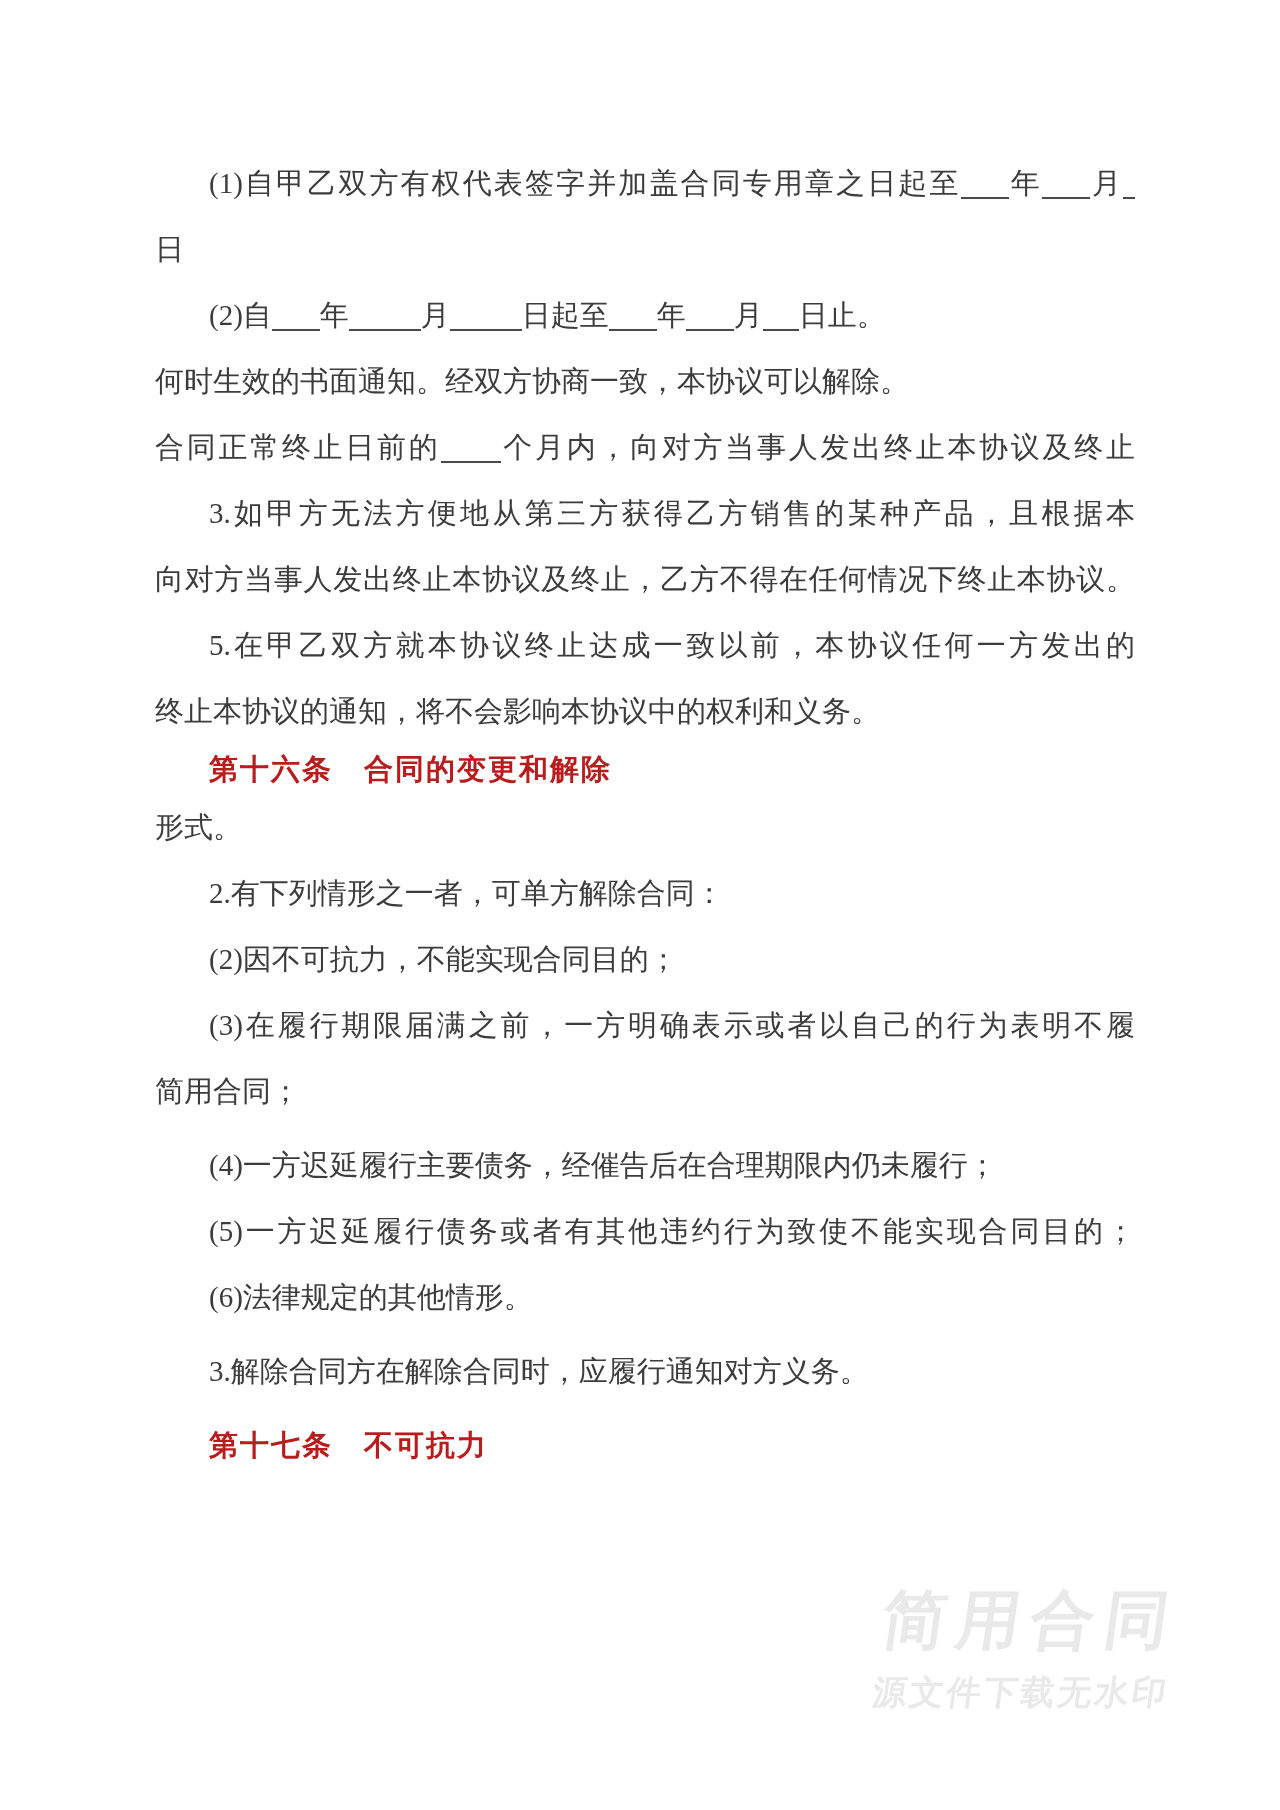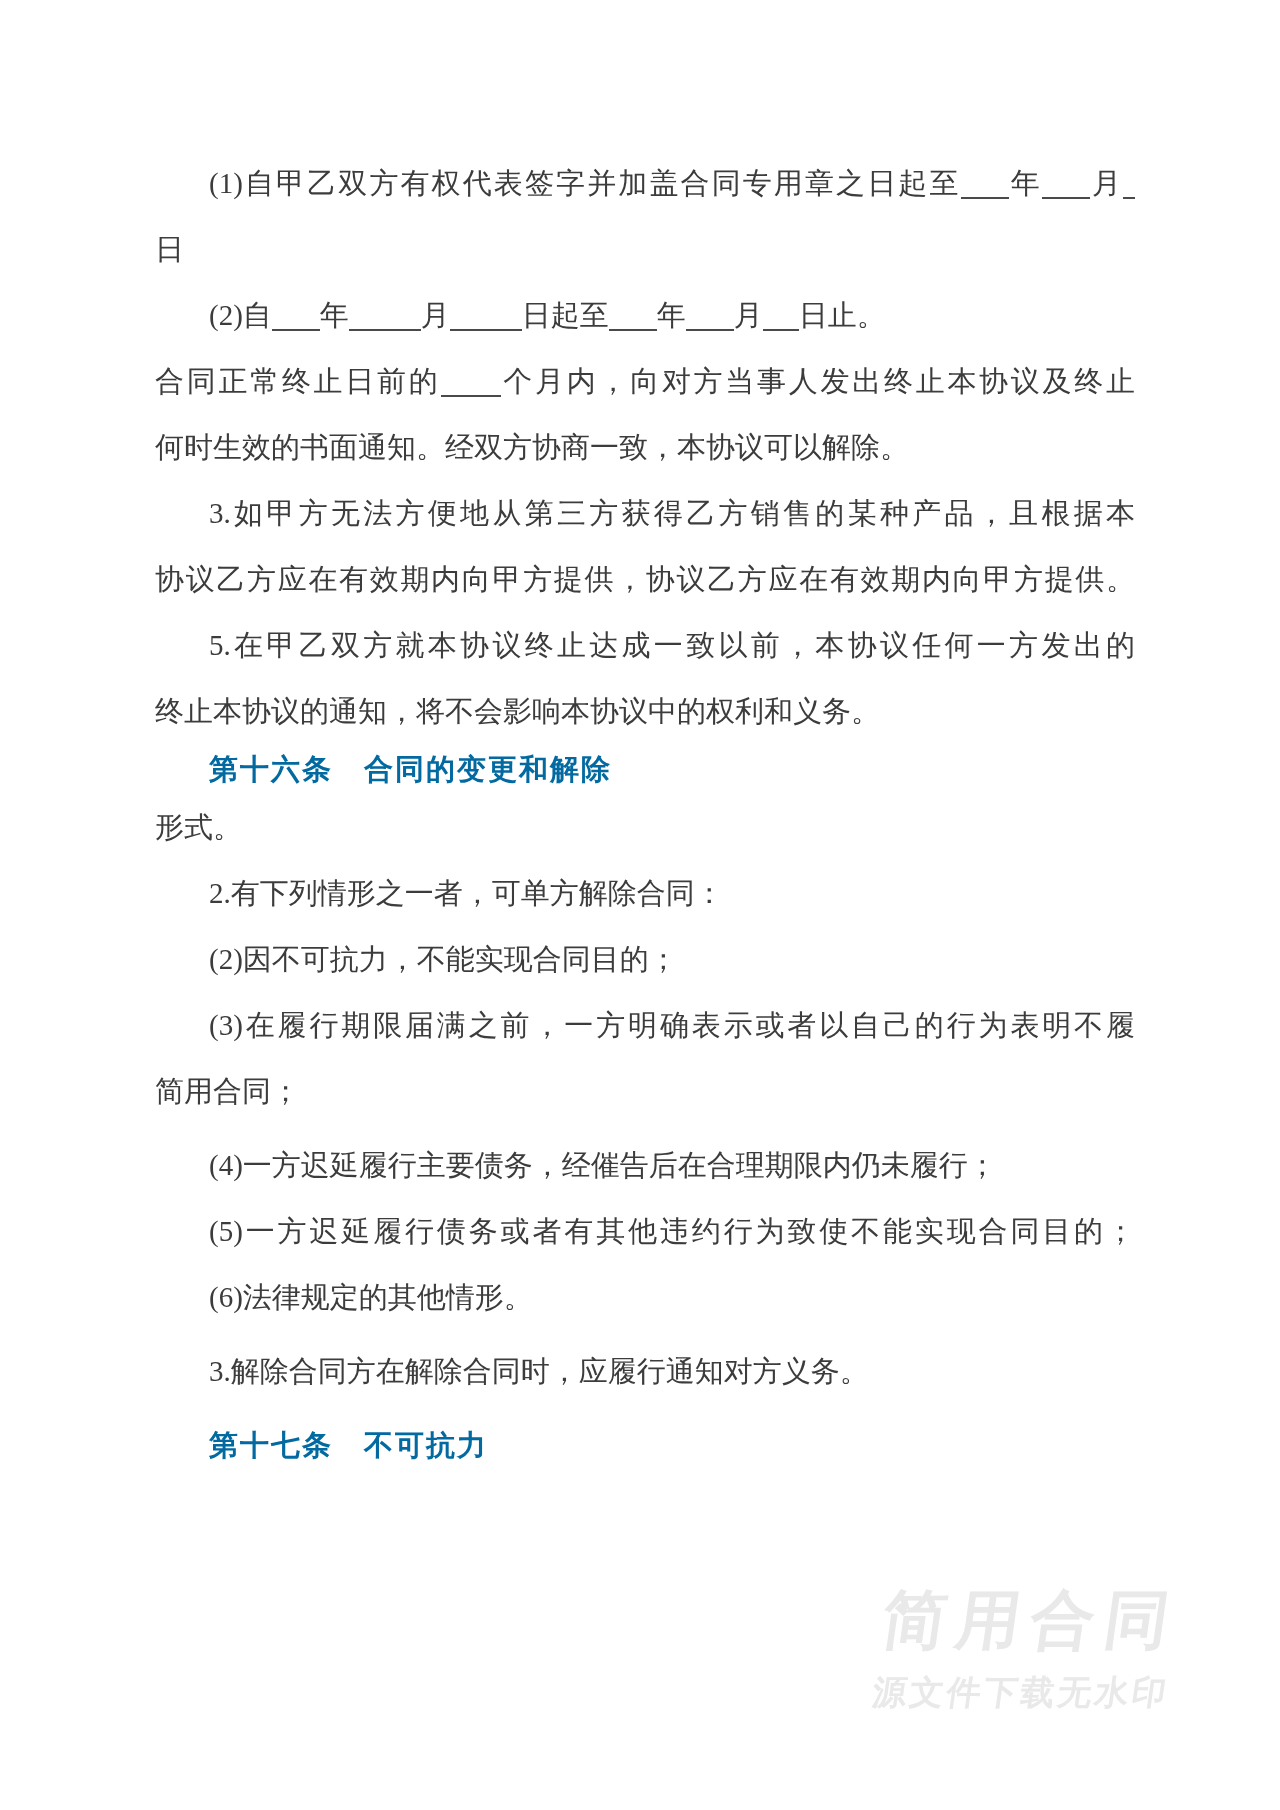--- a/index.html
+++ b/index.html
@@ -40,21 +40,21 @@
     padding-left: 54px;
   }
   .line.justify {
     white-space: normal;
     text-align: justify;
     text-align-last: justify;
     text-justify: inter-character;
   }
   .line.bold {
     font-weight: bold;
-    color: #0369a1;
+    color: #b91c1c;
     letter-spacing: 2px;
   }
   .blank {
     display: inline-block;
     height: 24px;
     border-bottom: 2px solid #4a4a4a;
     vertical-align: -6px;
   }
   .watermark {
     position: absolute;
@@ -80,24 +80,24 @@
   }
 </style>
 </head>
 <body>
 
 <div class="page">
   <div class="doc-body">
       <div class="line indent justify">(1)自甲乙双方有权代表签字并加盖合同专用章之日起至<span class="blank" style="width: 48px;"></span>年<span class="blank" style="width: 48px;"></span>月<span class="blank" style="width: 12px;"></span></div>
       <div class="line">日</div>
       <div class="line indent">(2)自<span class="blank" style="width: 48px;"></span>年<span class="blank" style="width: 72px;"></span>月<span class="blank" style="width: 72px;"></span>日起至<span class="blank" style="width: 48px;"></span>年<span class="blank" style="width: 48px;"></span>月<span class="blank" style="width: 36px;"></span>日止。</div>
+      <div class="line">何时生效的书面通知。经双方协商一致，本协议可以解除。</div>
       <div class="line justify">合同正常终止日前的<span class="blank" style="width: 60px;"></span>个月内，向对方当事人发出终止本协议及终止</div>
-      <div class="line">何时生效的书面通知。经双方协商一致，本协议可以解除。</div>
       <div class="line indent justify">3.如甲方无法方便地从第三方获得乙方销售的某种产品，且根据本</div>
-      <div class="line justify">协议乙方应在有效期内向甲方提供，协议乙方应在有效期内向甲方提供。</div>
+      <div class="line justify">向对方当事人发出终止本协议及终止，乙方不得在任何情况下终止本协议。</div>
       <div class="line indent justify">5.在甲乙双方就本协议终止达成一致以前，本协议任何一方发出的</div>
       <div class="line">终止本协议的通知，将不会影响本协议中的权利和义务。</div>
       <div class="line indent bold compact">第十六条　合同的变更和解除</div>
       <div class="line">形式。</div>
       <div class="line indent">2.有下列情形之一者，可单方解除合同：</div>
       <div class="line indent">(2)因不可抗力，不能实现合同目的；</div>
       <div class="line indent justify">(3)在履行期限届满之前，一方明确表示或者以自己的行为表明不履</div>
       <div class="line">简用合同；</div>
       <div class="line indent gap">(4)一方迟延履行主要债务，经催告后在合理期限内仍未履行；</div>
       <div class="line indent justify">(5)一方迟延履行债务或者有其他违约行为致使不能实现合同目的；</div>

